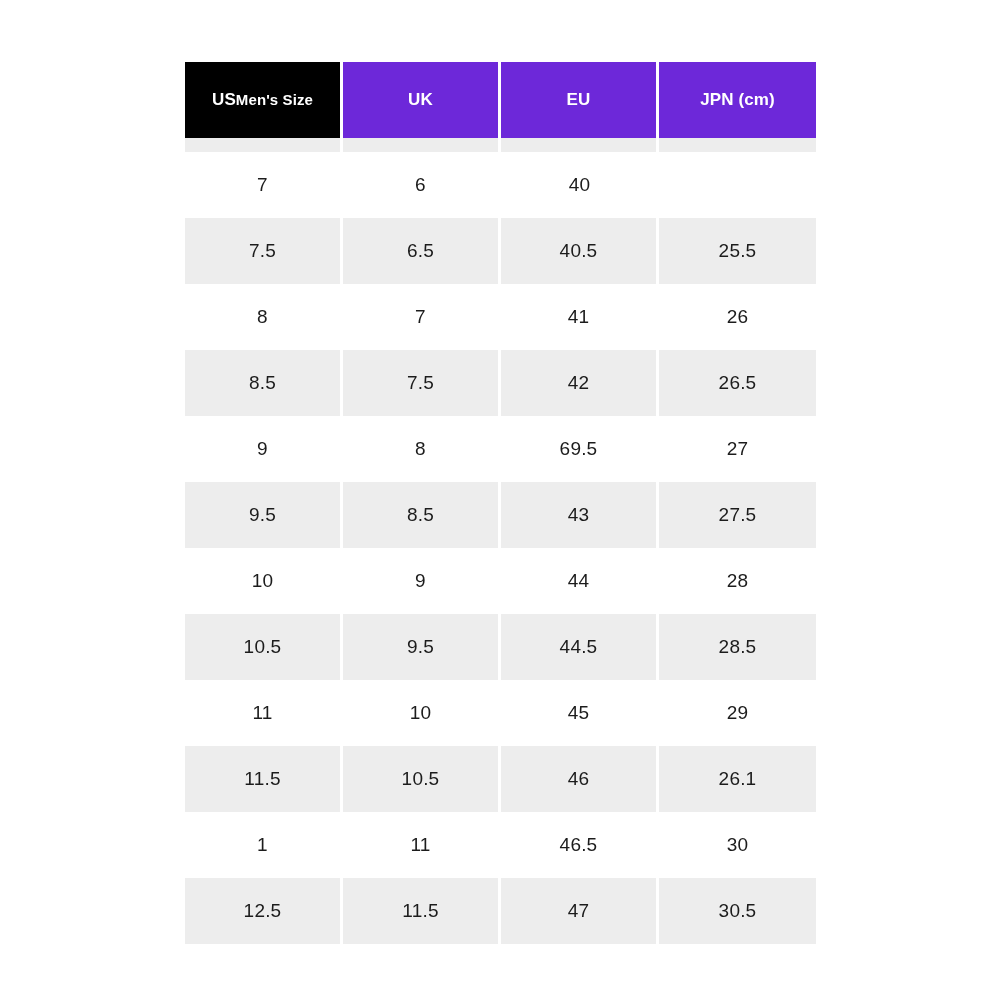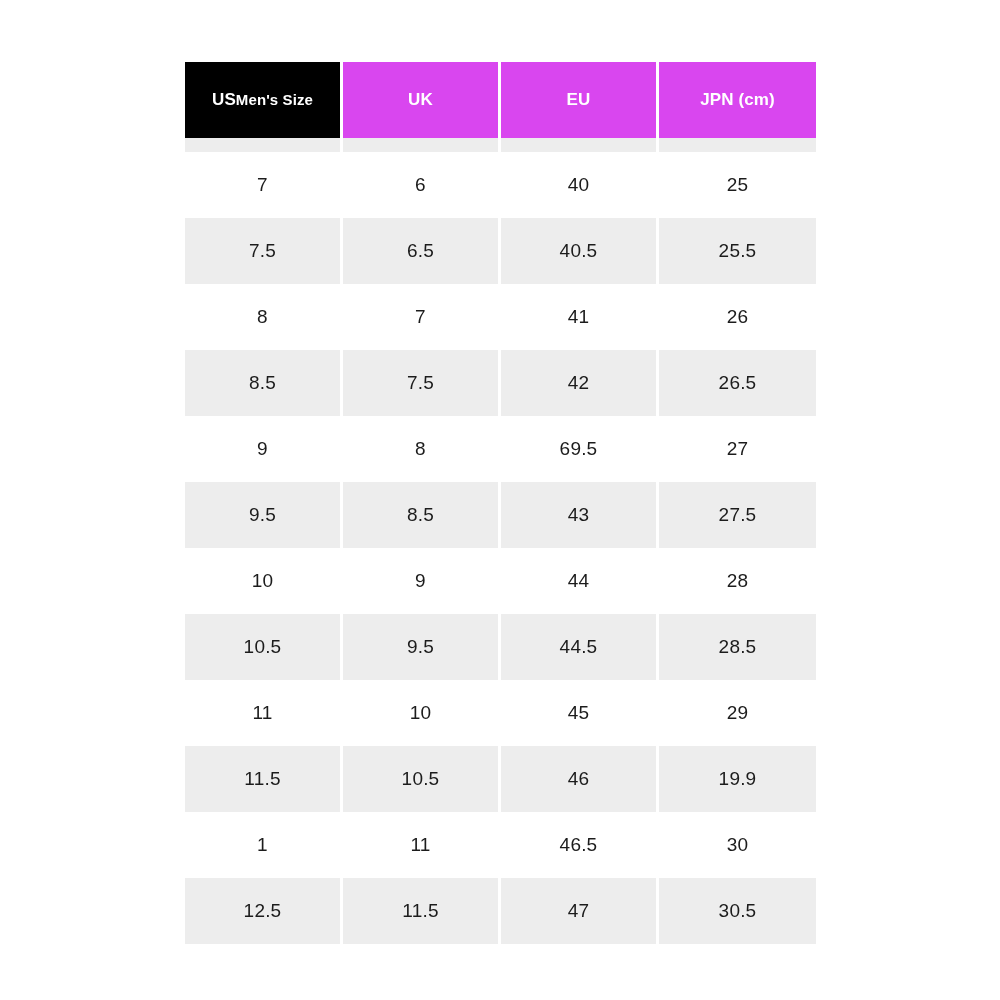--- a/index.html
+++ b/index.html
@@ -53,21 +53,21 @@
     width: 157px;
     margin-right: 8px;
   }
 
   
   .header-row {
     height: 76px;
   }
   .header-row .cell {
     height: 76px;
-    background: #d946ef;
+    background: #6d28d9;
     color: #ffffff;
     font-size: 17px;
     font-weight: 700;
     letter-spacing: 0.1px;
     line-height: 1.28;
   }
   .header-row .cell.head-primary {
     background: #000000;
   }
   .head-primary .head-line {
@@ -128,21 +128,20 @@
       <div class="cell"></div>
       <div class="cell"></div>
       <div class="cell"></div>
     </div>
 
     <div id="table-body">
         <div class="row data-row">
           <div class="cell">7</div>
           <div class="cell">6</div>
           <div class="cell">40</div>
-          <div class="cell">25</div>
         </div>
         <div class="row data-row shaded">
           <div class="cell">7.5</div>
           <div class="cell">6.5</div>
           <div class="cell">40.5</div>
           <div class="cell">25.5</div>
         </div>
         <div class="row data-row">
           <div class="cell">8</div>
           <div class="cell">7</div>
@@ -182,21 +181,21 @@
         <div class="row data-row">
           <div class="cell">11</div>
           <div class="cell">10</div>
           <div class="cell">45</div>
           <div class="cell">29</div>
         </div>
         <div class="row data-row shaded">
           <div class="cell">11.5</div>
           <div class="cell">10.5</div>
           <div class="cell">46</div>
-          <div class="cell">19.9</div>
+          <div class="cell">26.1</div>
         </div>
         <div class="row data-row">
           <div class="cell">1</div>
           <div class="cell">11</div>
           <div class="cell">46.5</div>
           <div class="cell">30</div>
         </div>
         <div class="row data-row shaded">
           <div class="cell">12.5</div>
           <div class="cell">11.5</div>

